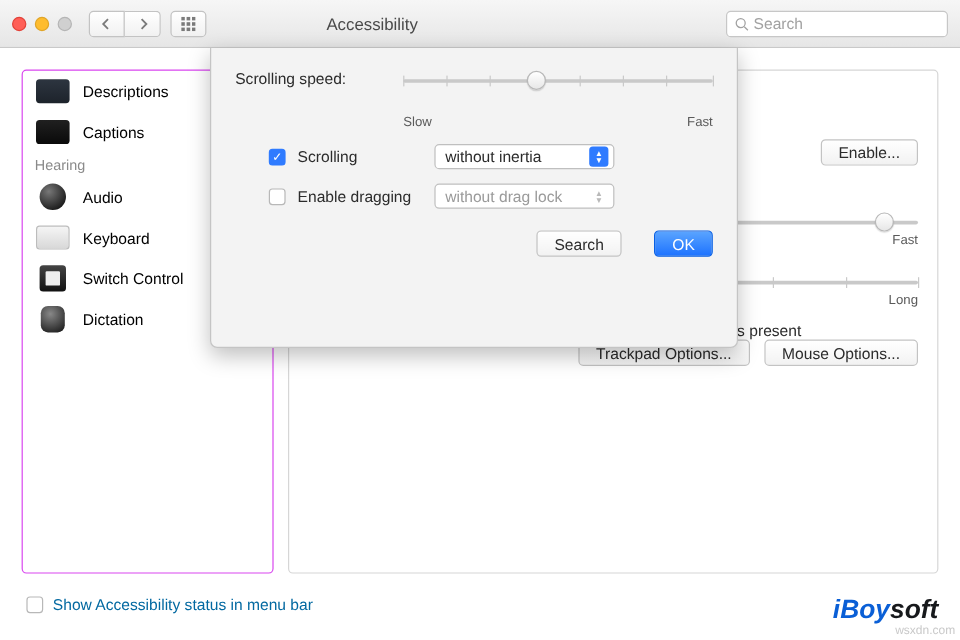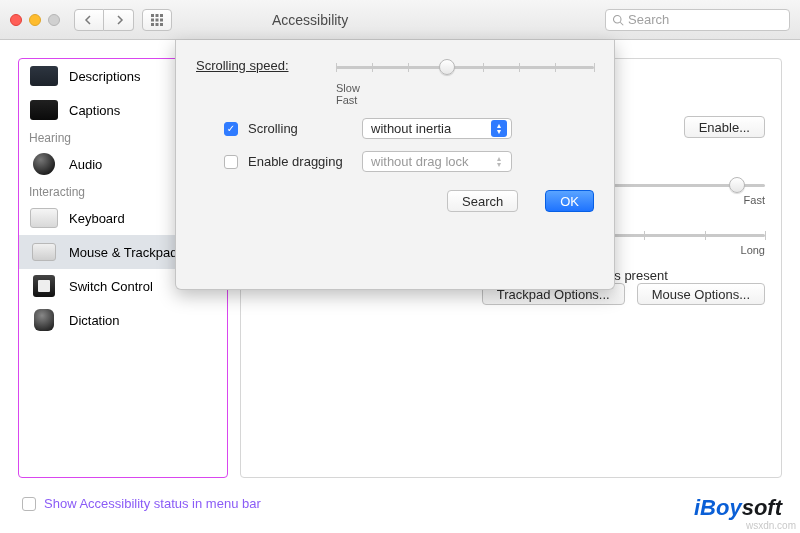--- a/index.html
+++ b/index.html
@@ -66,29 +66,29 @@
   .macbtn.blue{background:linear-gradient(#5aa4ff,#1e73ff);border-color:#075fe4;color:#fff;margin-left:17px;}
 
   
   .sheet {
     position:absolute; left:175px; top:0; width:440px; height:250px;
     background:#f3f3f3; border:1px solid #c4c4c4; border-top:none;
     border-radius:0 0 6px 6px; box-shadow:0 6px 18px rgba(0,0,0,.25);
     padding:18px 20px 14px; font-size:13px; color:#2b2b2b;
   }
   .sheet-row{display:flex;align-items:center;gap:10px;margin-bottom:12px;}
-  .sheet-label{width:130px;text-align:left;text-decoration:underline;}
+  .sheet-label{width:130px;text-align:left;}
   .popup{height:21px;border:1px solid #bfbfbf;border-radius:4px;background:#fff;display:flex;align-items:center;padding:0 4px 0 8px;font-size:13px;gap:6px;}
   .popup .arrows{width:16px;height:17px;border-radius:3px;display:flex;flex-direction:column;align-items:center;justify-content:center;line-height:6px;font-size:8px;}
   .popup.active .arrows{background:#2f7bff;color:#fff;}
   .popup.dis{color:#9a9a9a;}
   .sheet-buttons{display:flex;justify-content:flex-end;gap:10px;margin-top:18px;}
 
   
-  .footer-chk{position:absolute;left:22px;bottom:22px;display:flex;align-items:center;gap:8px;font-size:13px;color:#8b5cf6;}
+  .footer-chk{position:absolute;left:22px;bottom:22px;display:flex;align-items:center;gap:8px;font-size:13px;color:#0369a1;}
 
   .brand{position:absolute;right:18px;bottom:12px;font-weight:700;font-style:italic;color:#0a5fd6;font-size:22px;}
   .brand .i{color:#0a5fd6;}
   .brand .soft{color:#17191c;}
   .wm{position:absolute;right:4px;bottom:2px;font-size:10px;color:#c9c9c9;}
 </style>
 </head>
 <body>
 
 <div class="toolbar">
@@ -148,32 +148,25 @@
         </div>
       <span>Captions</span>
     </div>
     <div class="side-sec">Hearing</div>
     <div class="side-item">
       <div class="side-icon">
           <div class="i-audio"></div>
         </div>
       <span>Audio</span>
     </div>
-    <div class="side-sec">Interacting</div>
     <div class="side-item">
       <div class="side-icon">
           <div class="icon-box i-kbd"></div>
         </div>
       <span>Keyboard</span>
-    </div>
-    <div class="side-item sel">
-      <div class="side-icon">
-          <div class="i-mouse"></div>
-        </div>
-      <span>Mouse &amp; Trackpad</span>
     </div>
     <div class="side-item">
       <div class="side-icon">
           <div class="i-switch"></div>
         </div>
       <span>Switch Control</span>
     </div>
     <div class="side-item">
       <div class="side-icon">
           <div class="i-dict"></div>
@@ -240,21 +233,21 @@
           <div class="tick" style="left:0%"></div>
             <div class="tick" style="left:14%"></div>
             <div class="tick" style="left:28%"></div>
             <div class="tick" style="left:42%"></div>
             <div class="tick" style="left:57%"></div>
             <div class="tick" style="left:71%"></div>
             <div class="tick" style="left:85%"></div>
             <div class="tick" style="left:100%"></div>
           <div class="knob" style="left:40%"></div>
         </div>
-        <div style="display:flex;justify-content:space-between;margin-top:6px;flex-direction:column;">
+        <div style="display:flex;justify-content:space-between;margin-top:20px;">
           <span class="slab">Slow</span>
           <span class="slab">Fast</span>
         </div>
       </div>
     </div>
 
     <div class="sheet-row">
       <div style="width:18px"></div>
       <span class="chk on">✓</span>
       <span style="width:104px">Scrolling</span>

